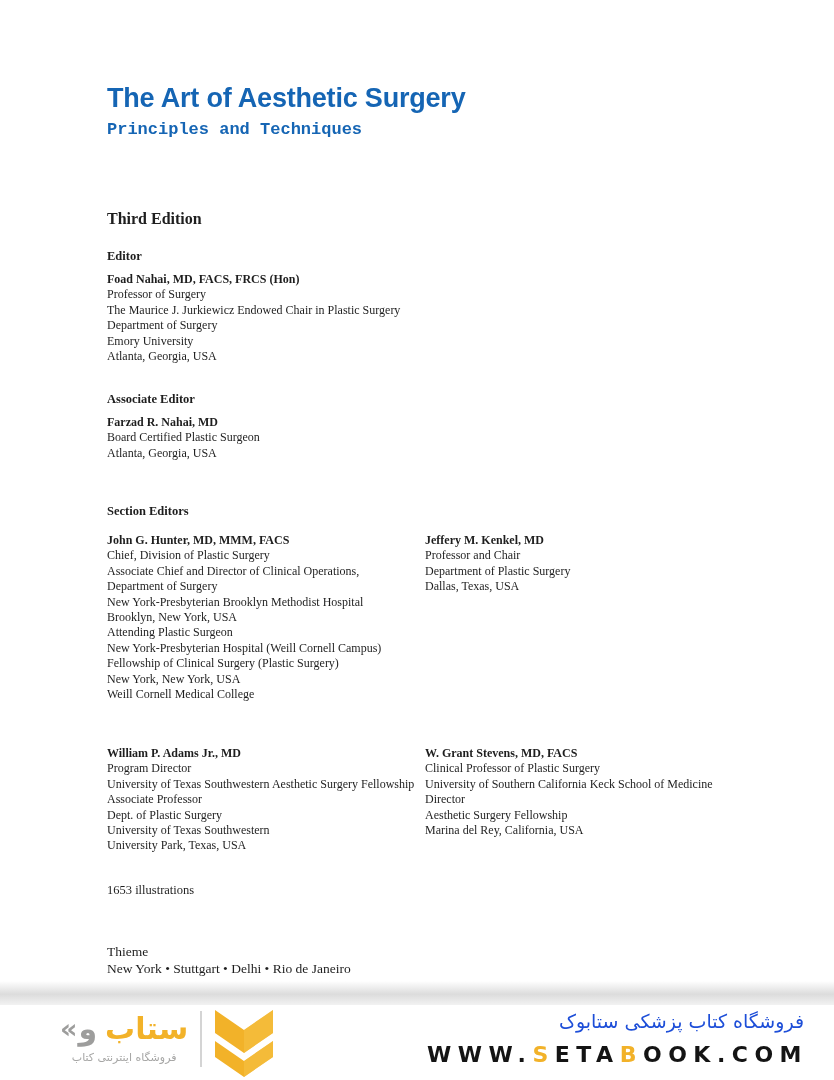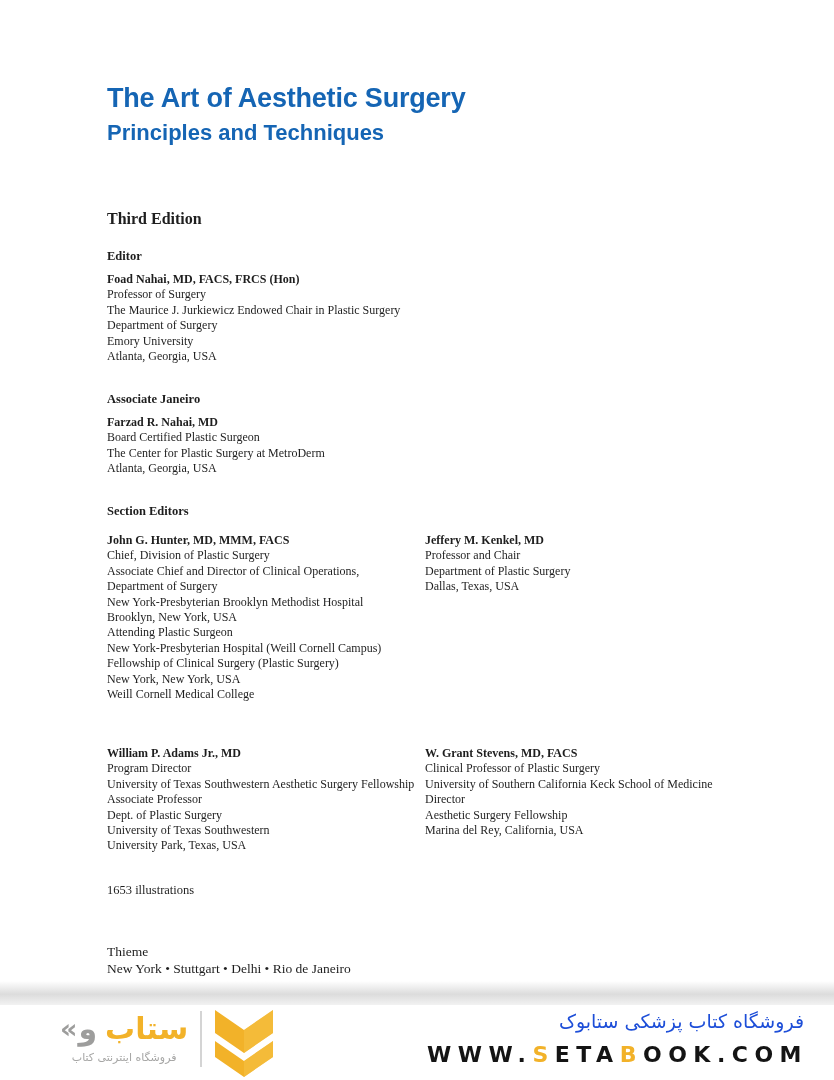--- a/index.html
+++ b/index.html
@@ -23,22 +23,22 @@
   
   .book-title{
     left:107px;top:84px;
     font-family:"Liberation Sans", sans-serif;
     font-weight:700;font-size:27px;line-height:1.1;
     color:var(--blue);letter-spacing:-0.2px;
     white-space:nowrap;
   }
   .book-subtitle{
     left:107px;top:120px;
-    font-family:Liberation Sans, sans-serif;
-    font-weight:700;font-size:22px;
+    font-family:Liberation Mono, monospace;
+    font-weight:700;font-size:17px;
     color:var(--blue);
     white-space:nowrap;
   }
   .edition{
     left:107px;top:210px;
     font-weight:700;font-size:16px;
   }
   .sec-heading{
     font-weight:700;font-size:12.5px;
   }
@@ -128,25 +128,24 @@
     <div>
         <div class="tline">Professor of Surgery</div>
         <div class="tline">The Maurice J. Jurkiewicz Endowed Chair in Plastic Surgery</div>
         <div class="tline">Department of Surgery</div>
         <div class="tline">Emory University</div>
         <div class="tline">Atlanta, Georgia, USA</div>
       </div>
   </div>
 
   <div class="abs block" style="top:392px;">
-    <div class="sec-heading">Associate Janeiro</div>
+    <div class="sec-heading">Associate Editor</div>
     <div class="person-name">Farzad R. Nahai, MD</div>
     <div>
         <div class="tline">Board Certified Plastic Surgeon</div>
-        <div class="tline">The Center for Plastic Surgery at MetroDerm</div>
         <div class="tline">Atlanta, Georgia, USA</div>
       </div>
   </div>
 
   <div class="abs sec-heading" style="left:107px;top:504px;">Section Editors</div>
 
   <div class="abs cols" style="top:533px;">
     <div>
       <div class="person-name">John G. Hunter, MD, MMM, FACS</div>
       <div>

